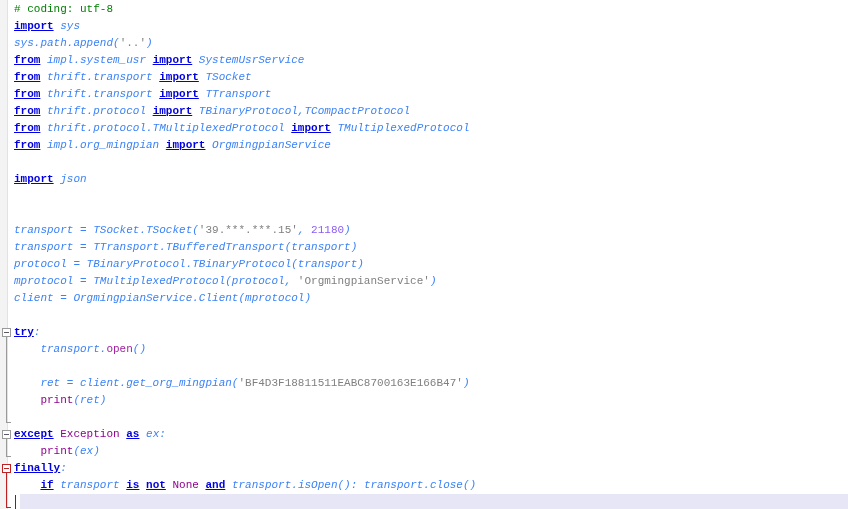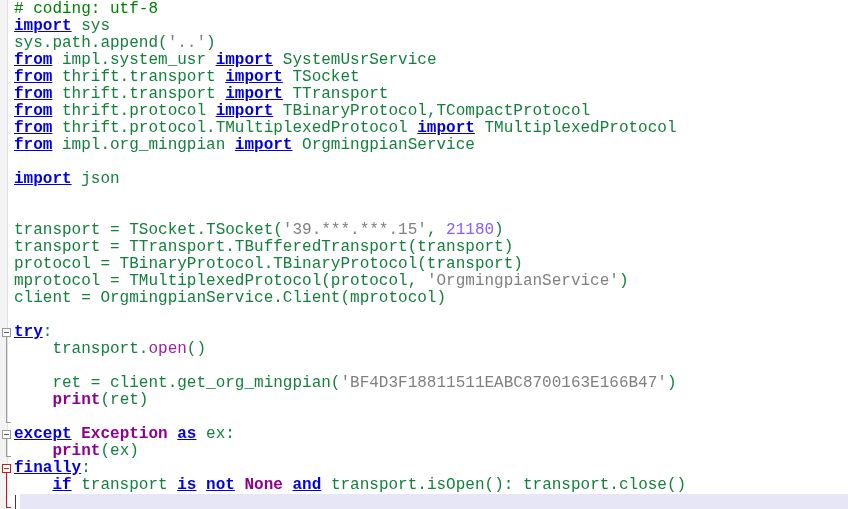--- a/index.html
+++ b/index.html
@@ -8,21 +8,21 @@
     padding: 0;
     background: #ffffff;
   }
   #editor-root {
     position: relative;
     width: 848px;
     height: 509px;
     background: #ffffff;
     overflow: hidden;
     font-family: "Liberation Mono", "DejaVu Sans Mono", monospace;
-    font-size: 16px;
+    font-size: 11px;
     line-height: 17px;
     color: #000000;
   }
 
   
   #gutter {
     position: absolute;
     left: 0; top: 0;
     width: 8px;
     height: 509px;
@@ -101,25 +101,25 @@
     white-space: pre;
   }
   .line {
     height: 17px;
     white-space: pre;
   }
 
   
   .tok-comment  { color: #008000; }
   .tok-kw       { color: #0000e0; font-weight: bold; text-decoration: underline; }
-  .tok-builtin  { color: #900090; font-weight: bold; }
+  .tok-builtin  { color: #900090; font-weight: normal; }
   .tok-func     { color: #a020a0; }
   .tok-string   { color: #808080; }
   .tok-number   { color: #8b5cf6; }
-  .tok-plain    { color: #15803d; }
+  .tok-plain    { color: #3b82f6; font-style: italic; }
 </style>
 </head>
 <body>
 
 <div id="editor-root">
 
   <div id="gutter"></div>
 
   <div id="current-line" style="top: 494px;"></div>
   <div id="caret" style="top: 495px; left: 15px;"></div>

